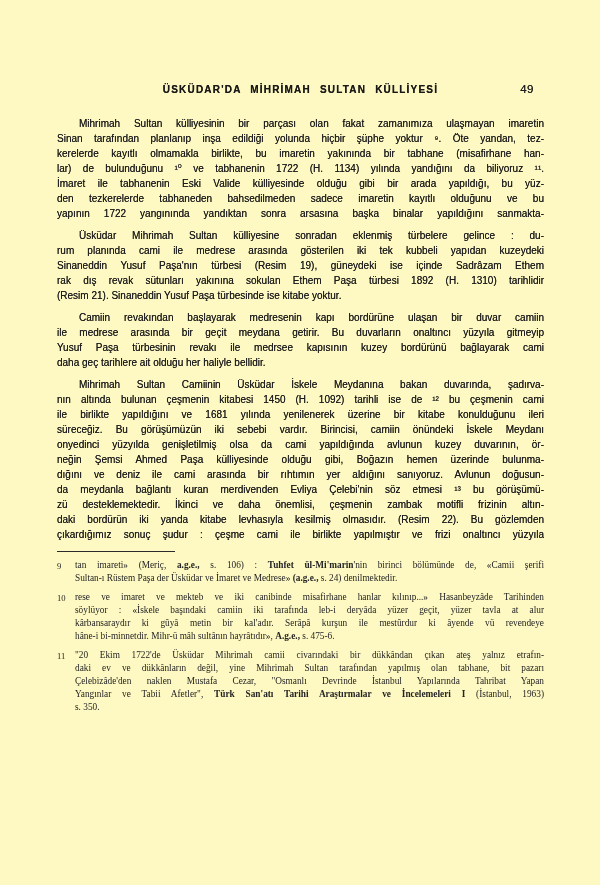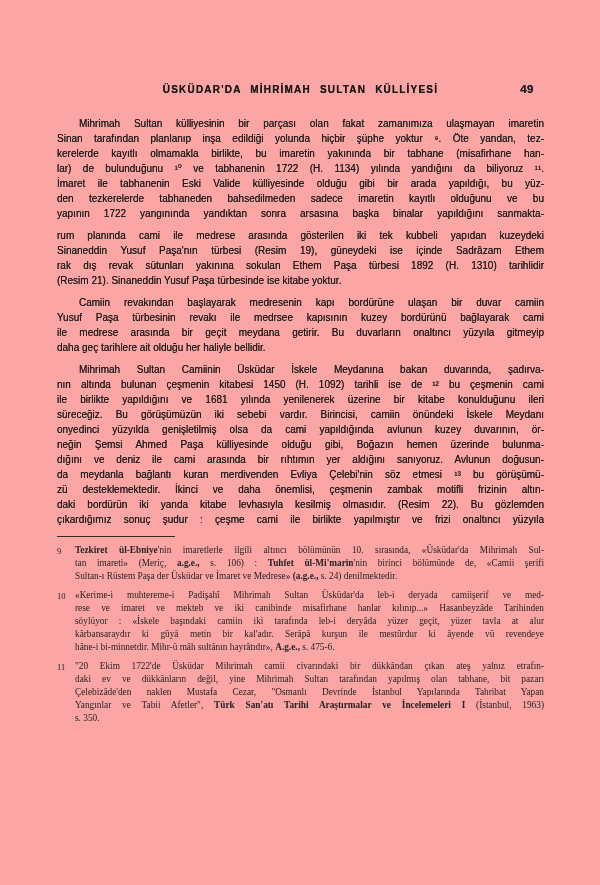--- a/index.html
+++ b/index.html
@@ -1,34 +1,34 @@
 <!DOCTYPE html>
 <html><head>
 <meta charset="utf-8">
 <style>
   html,body { margin:0; padding:0; background:#ffffff; }
   .page {
     position:relative;
     width:600px; height:885px;
-    background:#fca5a5;
+    background:#fef9c3;
     box-sizing:border-box;
     padding:84px 56px 0 57px;
     font-family:"Liberation Sans","DejaVu Sans",sans-serif;
     color:#1c1c1c;
     overflow:hidden;
   }
   .header { position:relative; height:14px; margin-bottom:18px; }
   .title {
     text-align:center; font-weight:bold; font-size:10px;
     letter-spacing:1.2px; word-spacing:5px; color:#191919;
     text-shadow:0 0 0.4px rgba(0,0,0,0.8);
   }
   .pagenum {
     position:absolute; right:10px; top:-1px;
-    font-weight:bold; font-size:11.5px; letter-spacing:0.5px;
+    font-weight:normal; font-size:11.5px; letter-spacing:0.5px;
     text-shadow:0 0 0.4px rgba(0,0,0,0.8);
   }
   .body-text { font-size:10px; line-height:15px; text-shadow:0 0 0.55px rgba(25,25,25,0.85); }
   .para { margin:0 0 7px 0; }
   .line {
     text-align:justify; text-align-last:justify;
     height:15px; overflow:hidden;
   }
   .line.last { text-align-last:left; }
   .line.indent { text-indent:22px; }
@@ -61,29 +61,30 @@
         <div class="para">
           <div class="line indent"><span>Mihrimah Sultan külliyesinin bir parçası olan fakat zamanımıza ulaşmayan imaretin</span></div>
           <div class="line"><span>Sinan tarafından planlanıp inşa edildiği yolunda hiçbir şüphe yoktur ⁹. Öte yandan, tez-</span></div>
           <div class="line"><span>kerelerde kayıtlı olmamakla birlikte, bu imaretin yakınında bir tabhane (misafirhane han-</span></div>
           <div class="line"><span>lar) de bulunduğunu ¹⁰ ve tabhanenin 1722 (H. 1134) yılında yandığını da biliyoruz ¹¹.</span></div>
           <div class="line"><span>İmaret ile tabhanenin Eski Valide külliyesinde olduğu gibi bir arada yapıldığı, bu yüz-</span></div>
           <div class="line"><span>den tezkerelerde tabhaneden bahsedilmeden sadece imaretin kayıtlı olduğunu ve bu</span></div>
           <div class="line"><span>yapının 1722 yangınında yandıktan sonra arsasına başka binalar yapıldığını sanmakta-</span></div>
         </div>
         <div class="para">
+          <div class="line indent"><span>Üsküdar Mihrimah Sultan külliyesine sonradan eklenmiş türbelere gelince : du-</span></div>
           <div class="line"><span>rum planında cami ile medrese arasında gösterilen iki tek kubbeli yapıdan kuzeydeki</span></div>
           <div class="line"><span>Sinaneddin Yusuf Paşa'nın türbesi (Resim 19), güneydeki ise içinde Sadrâzam Ethem</span></div>
           <div class="line"><span>rak dış revak sütunları yakınına sokulan Ethem Paşa türbesi 1892 (H. 1310) tarihlidir</span></div>
           <div class="line last"><span>(Resim 21). Sinaneddin Yusuf Paşa türbesinde ise kitabe yoktur.</span></div>
         </div>
         <div class="para">
           <div class="line indent"><span>Camiin revakından başlayarak medresenin kapı bordürüne ulaşan bir duvar camiin</span></div>
+          <div class="line"><span>ile medrese arasında bir geçit meydana getirir. Bu duvarların onaltıncı yüzyıla gitmeyip</span></div>
           <div class="line"><span>Yusuf Paşa türbesinin revakı ile medrsee kapısının kuzey bordürünü bağlayarak cami</span></div>
-          <div class="line"><span>ile medrese arasında bir geçit meydana getirir. Bu duvarların onaltıncı yüzyıla gitmeyip</span></div>
           <div class="line last"><span>daha geç tarihlere ait olduğu her haliyle bellidir.</span></div>
         </div>
         <div class="para">
           <div class="line indent"><span>Mihrimah Sultan Camiinin Üsküdar İskele Meydanına bakan duvarında, şadırva-</span></div>
           <div class="line"><span>nın altında bulunan çeşmenin kitabesi 1450 (H. 1092) tarihli ise de ¹² bu çeşmenin cami</span></div>
           <div class="line"><span>ile birlikte yapıldığını ve 1681 yılında yenilenerek üzerine bir kitabe konulduğunu ileri</span></div>
           <div class="line"><span>süreceğiz. Bu görüşümüzün iki sebebi vardır. Birincisi, camiin önündeki İskele Meydanı</span></div>
           <div class="line"><span>onyedinci yüzyılda genişletilmiş olsa da cami yapıldığında avlunun kuzey duvarının, ör-</span></div>
           <div class="line"><span>neğin Şemsi Ahmed Paşa külliyesinde olduğu gibi, Boğazın hemen üzerinde bulunma-</span></div>
           <div class="line"><span>dığını ve deniz ile cami arasında bir rıhtımın yer aldığını sanıyoruz. Avlunun doğusun-</span></div>
@@ -93,29 +94,27 @@
           <div class="line"><span>çıkardığımız sonuç şudur : çeşme cami ile birlikte yapılmıştır ve frizi onaltıncı yüzyıla</span></div>
         </div>
       </div>
 
     <div class="footnotes">
       <div class="fn-rule"></div>
       <div id="footnotes">
           <div class="footnote">
             <span class="fn-num">9</span>
             <div class="fn-text">
-              <div class="fn-line"><span></span><b>Tezkiret ül-Ebniye</b><span>'nin imaretlerle ilgili altıncı bölümünün 10. sırasında, «Üsküdar'da Mihrimah Sul-</span></div>
               <div class="fn-line"><span>tan imareti» (Meriç, </span><b>a.g.e.,</b><span> s. 106) : </span><b>Tuhfet ül-Mi'marin</b><span>'nin birinci bölümünde de, «Camii şerifi</span></div>
               <div class="fn-line last"><span>Sultan-ı Rüstem Paşa der Üsküdar ve İmaret ve Medrese» </span><b>(a.g.e.,</b><span> s. 24) denilmektedir.</span></div>
             </div>
           </div>
           <div class="footnote">
             <span class="fn-num">10</span>
             <div class="fn-text">
-              <div class="fn-line"><span>«Kerime-i muhtereme-i Padişahî Mihrimah Sultan Üsküdar'da leb-i deryada camiişerif ve med-</span></div>
               <div class="fn-line"><span>rese ve imaret ve mekteb ve iki canibinde misafirhane hanlar kılınıp...» Hasanbeyzâde Tarihinden</span></div>
               <div class="fn-line"><span>söylüyor : «İskele başındaki camiin iki tarafında leb-i deryâda yüzer geçit, yüzer tavla at alur</span></div>
               <div class="fn-line"><span>kârbansaraydır ki gûyâ metin bir kal'adır. Serâpâ kurşun ile mestûrdur ki âyende vü revendeye</span></div>
               <div class="fn-line last"><span>hâne-i bi-minnetdir. Mihr-ü mâh sultânın hayrâtıdır», </span><b>A.g.e.,</b><span> s. 475-6.</span></div>
             </div>
           </div>
           <div class="footnote">
             <span class="fn-num">11</span>
             <div class="fn-text">
               <div class="fn-line"><span>"20 Ekim 1722'de Üsküdar Mihrimah camii civarındaki bir dükkândan çıkan ateş yalnız etrafın-</span></div>

